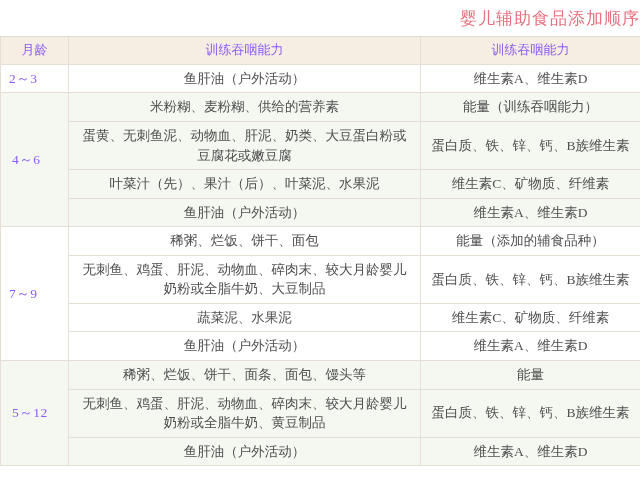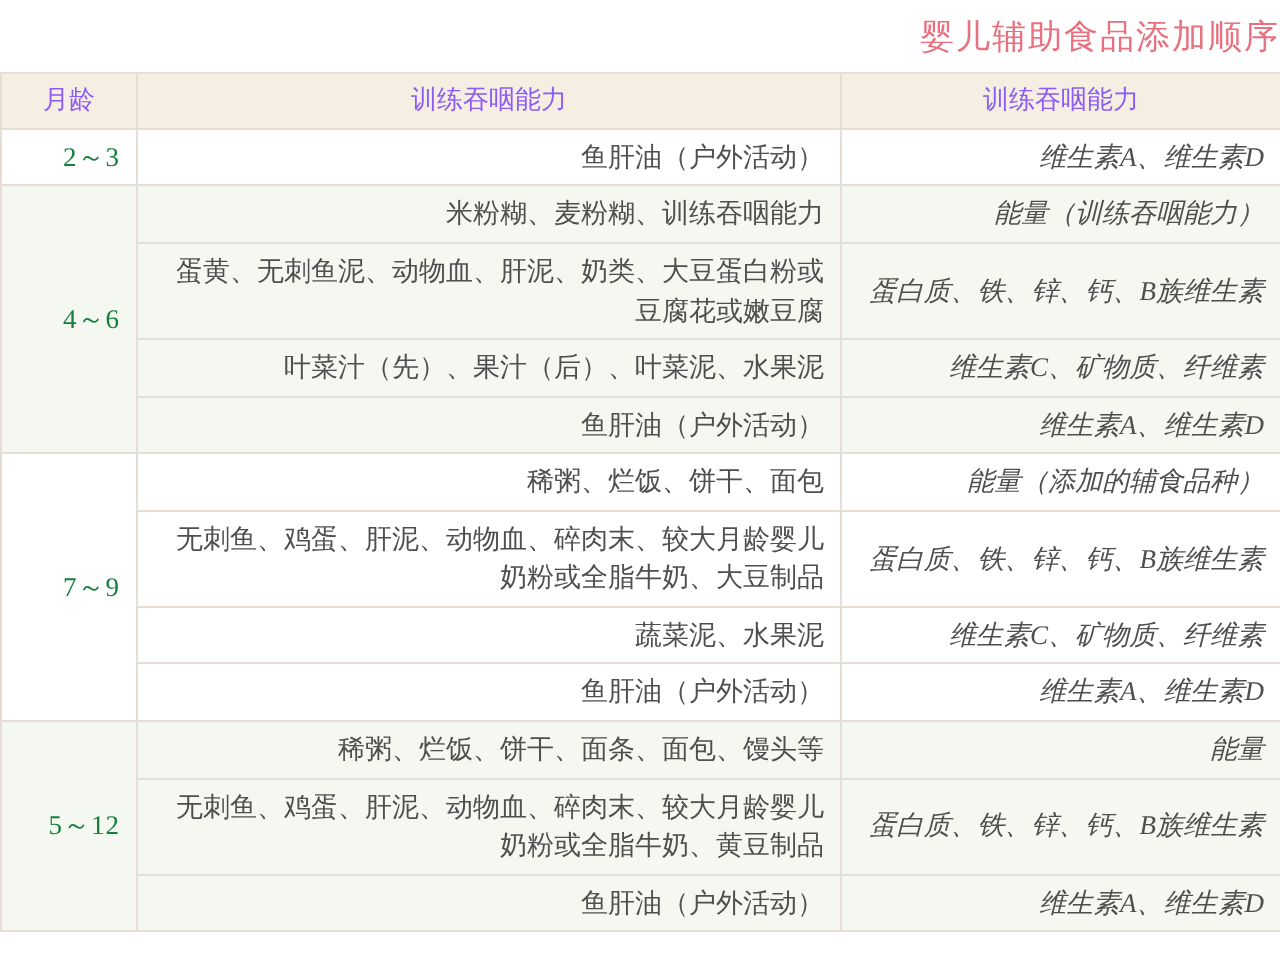--- a/index.html
+++ b/index.html
@@ -49,32 +49,32 @@
   }
   thead th {
     background: #f6eee2;
     text-align: center;
     color: #8b5cf6;
     font-size: 13px;
     padding: 7px 8px;
     font-family: "Liberation Serif", "DejaVu Serif", serif;
   }
   .age-cell {
-    text-align: right;
-    color: #15803d;
+    text-align: left;
+    color: #8b5cf6;
     font-size: 13.5px;
     letter-spacing: 0.5px;
     font-family: "Liberation Serif", "DejaVu Serif", serif;
   }
   .food-cell, .nutr-cell {
-    text-align: right;
+    text-align: center;
     font-family: "Liberation Serif", "DejaVu Serif", serif;
     color: #4f4f4f;
   }
-  .nutr-cell { padding-left: 10px; font-style: italic; }
+  .nutr-cell { padding-left: 10px; }
   .band-a td, .band-a .age-cell { background: #ffffff; }
   .band-b td, .band-b .age-cell { background: #f4f8f1; padding-left: 11px; }
   .age-a { background: #ffffff; }
   .age-b { background: #eef5ea; }
   .rowtall { height: 41px; margin-left: 40px; }
 </style>
 </head>
 <body>
 
 <div class="page">
@@ -97,21 +97,21 @@
     <tbody>
 
       <tr class="band-a">
         <td class="age-cell age-a" rowspan="1">2～3</td>
         <td class="food-cell">鱼肝油（户外活动）</td>
         <td class="nutr-cell">维生素A、维生素D</td>
       </tr>
 
       <tr class="band-b">
         <td class="age-cell age-b" rowspan="4">4～6</td>
-        <td class="food-cell">米粉糊、麦粉糊、训练吞咽能力</td>
+        <td class="food-cell">米粉糊、麦粉糊、供给的营养素</td>
         <td class="nutr-cell">能量（训练吞咽能力）</td>
       </tr>
       <tr class="band-b rowtall">
         <td class="food-cell">蛋黄、无刺鱼泥、动物血、肝泥、奶类、大豆蛋白粉或豆腐花或嫩豆腐</td>
         <td class="nutr-cell">蛋白质、铁、锌、钙、B族维生素</td>
       </tr>
       <tr class="band-b">
         <td class="food-cell">叶菜汁（先）、果汁（后）、叶菜泥、水果泥</td>
         <td class="nutr-cell">维生素C、矿物质、纤维素</td>
       </tr>

